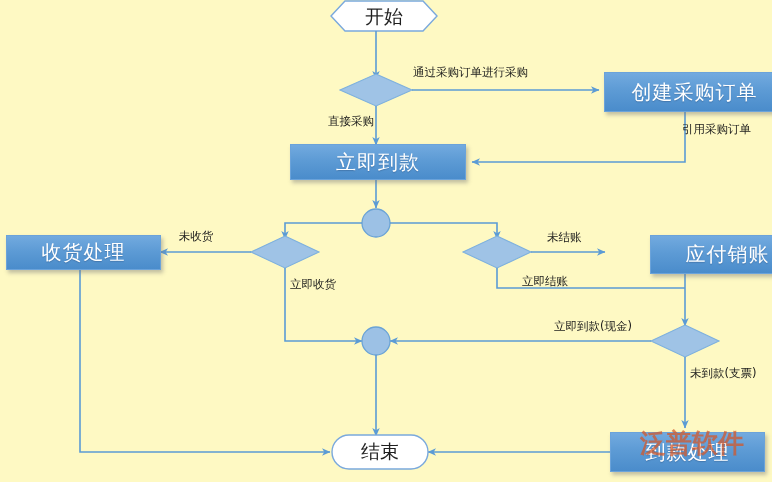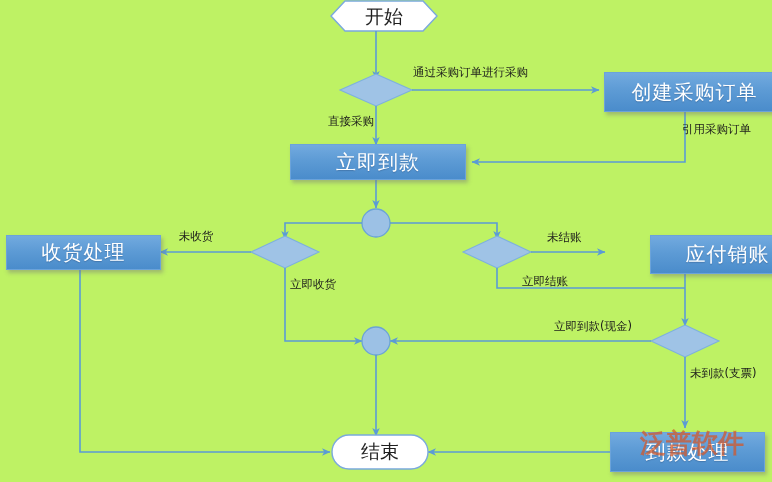--- a/index.html
+++ b/index.html
@@ -7,21 +7,21 @@
     padding: 0;
     background: #ffffff;
   }
   body {
     font-family: "DejaVu Sans", "Liberation Sans", sans-serif;
   }
   #canvas {
     position: relative;
     width: 772px;
     height: 482px;
-    background: #bef264;
+    background: #fef9c3;
     overflow: hidden;
   }
   #flow-svg {
     position: absolute;
     left: 0;
     top: 0;
     width: 772px;
     height: 482px;
   }
   .conn {

